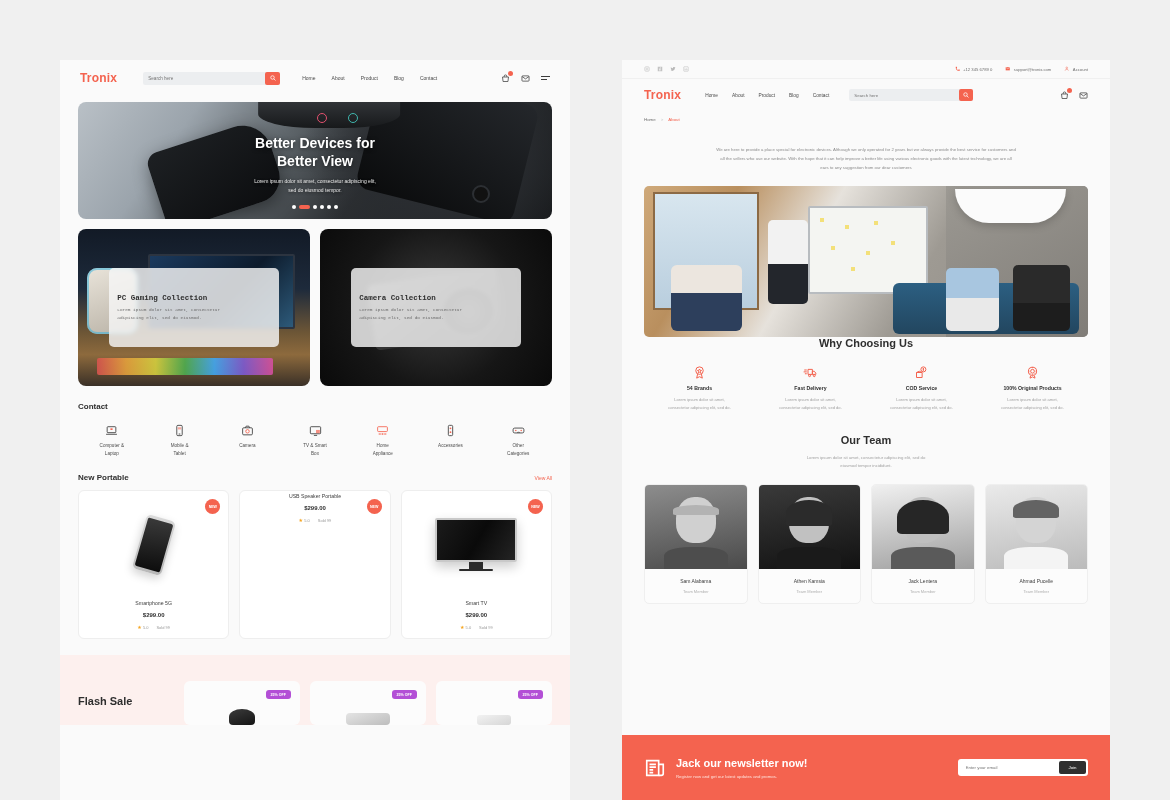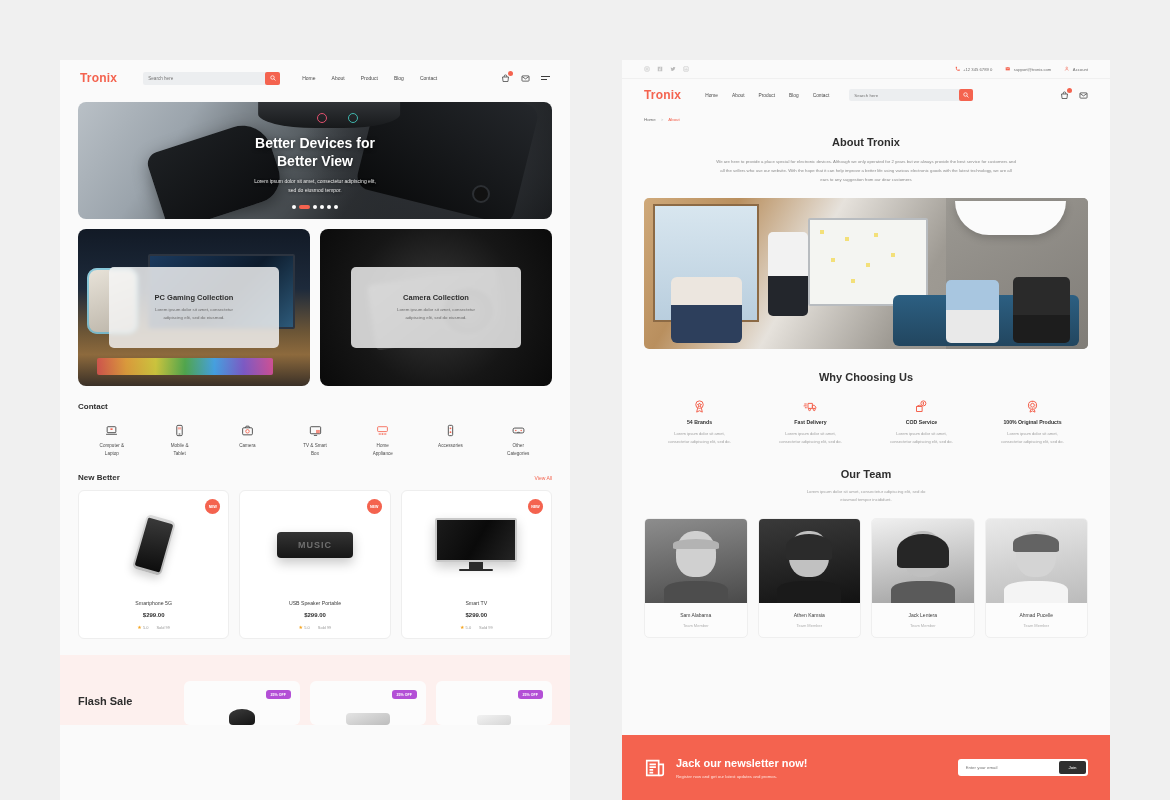--- a/index.html
+++ b/index.html
@@ -144,23 +144,24 @@
     background:linear-gradient(150deg,#4a4a4a,#1b1b1b);
     border-radius:5px; transform:rotate(-8deg);
   }
   .coll-cam:after {
     content:""; position:absolute; left:52%; top:36%; width:22%; height:30%;
     border-radius:50%; background:radial-gradient(circle,#2e2e2e,#070707);
     border:2px solid #3d3d3d; transform:rotate(-8deg);
   }
   .coll-card {
     position: relative; z-index: 3;
-    width: 73%; padding: 26px 8px; text-align: center;
+    width: 73%; padding: 26px 8px; text-align: left;
     background: rgba(246,246,246,.82); border-radius: 5px;
     backdrop-filter: blur(2px);
+    font-family: Liberation Mono, monospace;
   }
   .coll-title { font-size: 7.5px; font-weight: bold; color: #2e2e2e; }
   .coll-desc { font-size: 4.4px; color: #6b6b6b; line-height: 1.75; margin-top: 4px; }
 
   
   .sec-head { margin: 16px 18px 0; display: flex; align-items: baseline; }
   .sec-title { font-size: 8px; font-weight: bold; color: #2e2e2e; }
   .sec-link { margin-left: auto; font-size: 5px; color: #f4634f; text-decoration: none; }
   .cats { margin: 12px 18px 0; display: flex; }
   .cat { flex: 1; text-align: center; }
@@ -280,21 +281,21 @@
            background:linear-gradient(180deg,#ece6df 0 42%,#2d3f5c 42% 100%); border-radius:6px;}
   .ap-p2 { position:absolute; left:28%; top:22%; width:9%; height:56%;
            background:linear-gradient(180deg,#f2f2f2 0 52%,#23262c 52% 100%); border-radius:5px;}
   .ap-p3 { position:absolute; right:20%; bottom:4%; width:12%; height:42%;
            background:linear-gradient(180deg,#a8c6e0 0 48%,#e9e9e9 48% 100%); border-radius:5px;}
   .ap-p4 { position:absolute; right:4%; bottom:4%; width:13%; height:44%;
            background:linear-gradient(180deg,#2a2a2a 0 58%,#1d1d1d 58% 100%); border-radius:5px;}
   .ap-wall { position:absolute; right:0; top:0; width:32%; height:100%;
              background:linear-gradient(150deg,#9b9892,#7e7b76); opacity:.9;}
 
-  .why { margin-top: 22px; text-align: center; }
+  .why { text-align: center; }
   .why-items { display: flex; margin: 14px 22px 0; }
   .why-item { flex: 1; padding: 0 6px; }
   .why-ico { height: 18px; display: flex; align-items: center; justify-content: center; }
   .why-ico svg { width: 15px; height: 15px; color: #f4634f; }
   .why-name { font-size: 5.2px; font-weight: bold; color: #2e2e2e; margin-top: 4px; }
   .why-desc { font-size: 4.1px; color: #a2a2a2; line-height: 1.85; margin-top: 5px; }
 
   .team { margin-top: 22px; text-align: center; }
   .team-sub { margin: 8px auto 0; width: 210px; font-size: 4.3px; color: #a2a2a2; line-height: 1.9; }
   .team-grid { display: flex; gap: 10px; margin: 14px 22px 0; }
@@ -538,21 +539,21 @@
           </svg>
         </div>
         <div class="cat-lbl">
           <div>Other</div>
           <div>Categories</div>
         </div>
       </div>
     </div>
 
     <div class="sec-head">
-      <div class="sec-title">New Better</div>
+      <div class="sec-title">New Portable</div>
       <a class="sec-link">View All</a>
     </div>
 
     <div class="prods">
       <div class="prod">
         <div class="tag-new">NEW</div>
         <div class="prod-img">
           <div class="ph-phone">
               <i></i>
             </div>
@@ -561,25 +562,20 @@
         <div class="prod-price">$299.00</div>
         <div class="prod-meta">
           <span><span class="star">★</span>
           <span>5.0</span></span>
           <span>Sold 99</span>
         </div>
       </div>
 
       <div class="prod">
         <div class="tag-new">NEW</div>
-        <div class="prod-img">
-          <div class="ph-speaker">
-            <span>MUSIC</span>
-          </div>
-        </div>
         <div class="prod-name">USB Speaker Portable</div>
         <div class="prod-price">$299.00</div>
         <div class="prod-meta">
           <span><span class="star">★</span>
           <span>5.0</span></span>
           <span>Sold 99</span>
         </div>
       </div>
 
       <div class="prod">
@@ -707,21 +703,20 @@
       </div>
     </div>
 
     <div class="crumb">
       <a>Home</a>
       <span class="sep">&gt;</span>
       <span class="cur">About</span>
     </div>
 
     <div class="about-body">
-      <div class="h2">About Tronix</div>
       <div class="about-p">
         <span>We are here to provide a place special for electronic devices. Although we only operated for 2 years but we always</span>
         <span>provide the best service for customers and all the sellers who use our website. With the hope that it can help improve</span>
         <span>a better life using various electronic goods with the latest technology, we are all ears to any suggestion from our dear</span>
         <span>customers</span>
       </div>
     </div>
 
     <div class="about-photo">
       <div class="ap-wall"></div>

